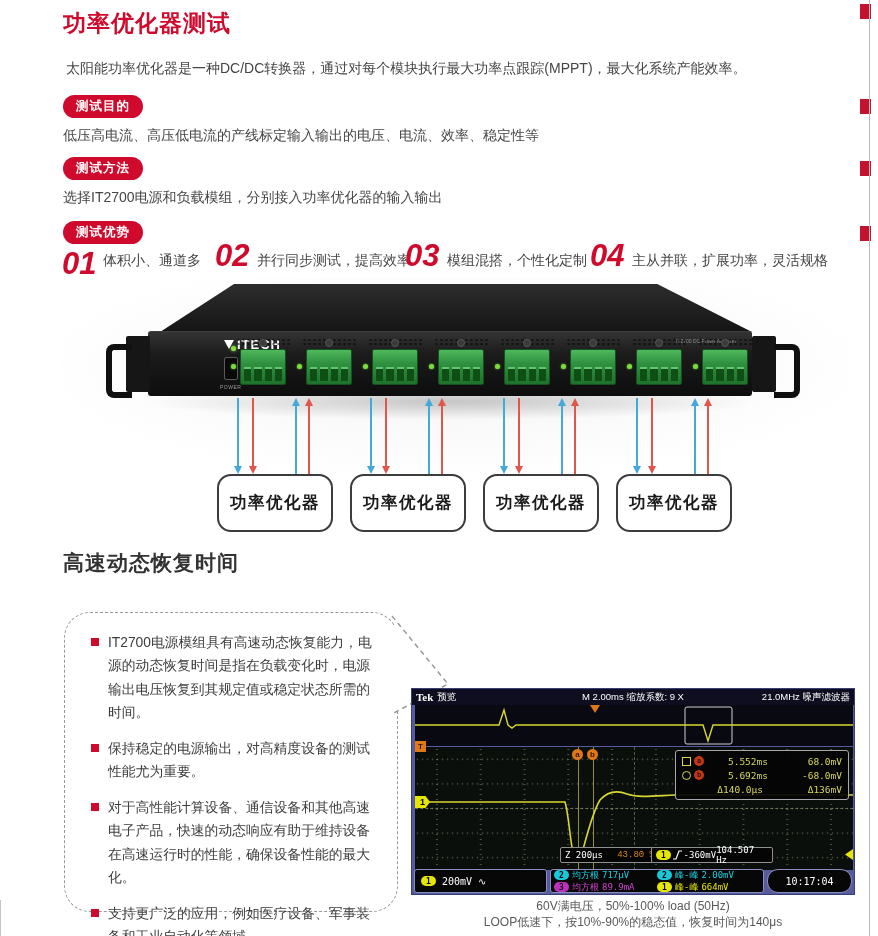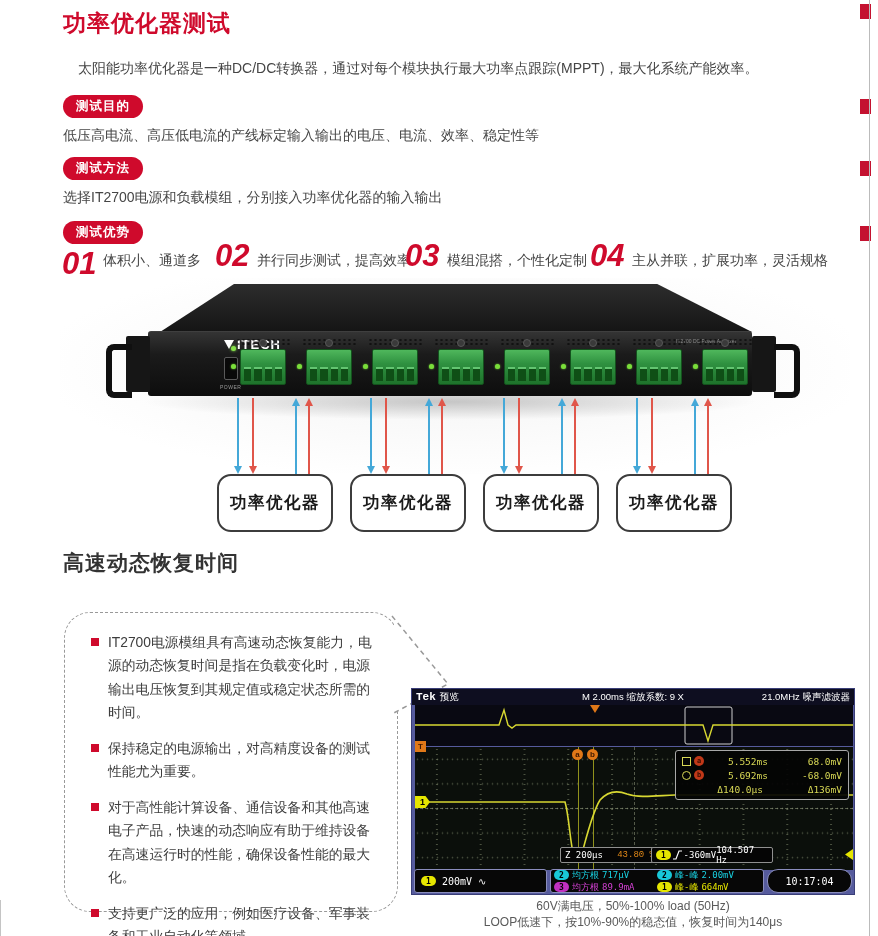--- a/index.html
+++ b/index.html
@@ -2,21 +2,21 @@
 <html><head>
 <meta charset="utf-8">
 <style>
   html,body{margin:0;padding:0;background:#fff;}
   #page{position:relative;width:878px;height:936px;background:#fff;overflow:hidden;
         font-family:"Liberation Sans",sans-serif;}
   .abs{position:absolute;}
 
   
   .main-title{left:63px;top:8px;font-size:23px;font-weight:bold;color:#cf0a2c;letter-spacing:1px;}
-  .intro{left:78px;top:60px;font-size:14px;color:#454545;}
+  .intro{left:66px;top:60px;font-size:14px;color:#454545;}
   .pill{background:#cf0a2c;color:#fff;font-size:12.5px;font-weight:bold;
         padding:3px 13px;border-radius:12px;letter-spacing:1px;}
   .body-text{font-size:14px;color:#454545;}
   .adv-num{font-size:31px;font-weight:bold;font-style:italic;color:#cf0a2c;}
   .adv-text{font-size:14px;color:#454545;}
 
   
   .photo-bg{left:60px;top:278px;width:790px;height:196px;
             background:radial-gradient(ellipse at 50% 45%,#f3f3f3 0%,#ffffff 75%);}
   .dev-top{left:160px;top:284px;width:592px;height:48px;
@@ -63,21 +63,21 @@
   .bubble{left:64px;top:612px;width:332px;height:298px;border:1.5px dashed #999;border-radius:26px;background:#fff;}
   .bubble ul{margin:0;padding:18px 18px 0 26px;list-style:none;}
   .bubble li{position:relative;padding-left:17px;margin-bottom:12px;
              font-size:13.8px;line-height:1.7;color:#3d3d3d;}
   .bubble li::before{content:"";position:absolute;left:0;top:7px;width:8px;height:8px;background:#cf0a2c;}
 
   
   .scope{left:411px;top:688px;width:444px;height:207px;background:#565b9d;border:1px solid #3a3e78;box-sizing:border-box;}
   .scope-top{position:absolute;left:0;top:0;right:0;height:16px;background:#0e0e20;
              display:flex;align-items:center;color:#fff;font-size:9.5px;padding:0 4px;box-sizing:border-box;}
-  .scope-top .tek{font-weight:bold;font-size:11px;font-family:Liberation Mono, monospace;margin-right:4px;}
+  .scope-top .tek{font-weight:bold;font-size:11px;font-family:Liberation Serif, serif;margin-right:4px;}
   .scope-top .center{position:absolute;left:0;right:0;text-align:center;}
   .scope-top .right{margin-left:auto;}
   .scope-strip{position:absolute;left:3px;top:16px;width:438px;height:41px;background:#090912;border-bottom:1px solid #565b9d;}
   .scope-main{position:absolute;left:3px;top:58px;width:438px;height:123px;background-color:#0b0f0b;
               background-image:
                 radial-gradient(circle,rgba(150,160,125,.45) .7px,transparent 1.1px),
                 radial-gradient(circle,rgba(150,160,125,.45) .7px,transparent 1.1px);
               background-size:43.8px 5px,5px 24.6px;}
   .center-v{position:absolute;left:219px;top:0;bottom:0;border-left:1px dashed rgba(175,185,150,.45);}
   .center-h{position:absolute;top:61px;left:0;right:0;border-top:1px dashed rgba(175,185,150,.45);}

